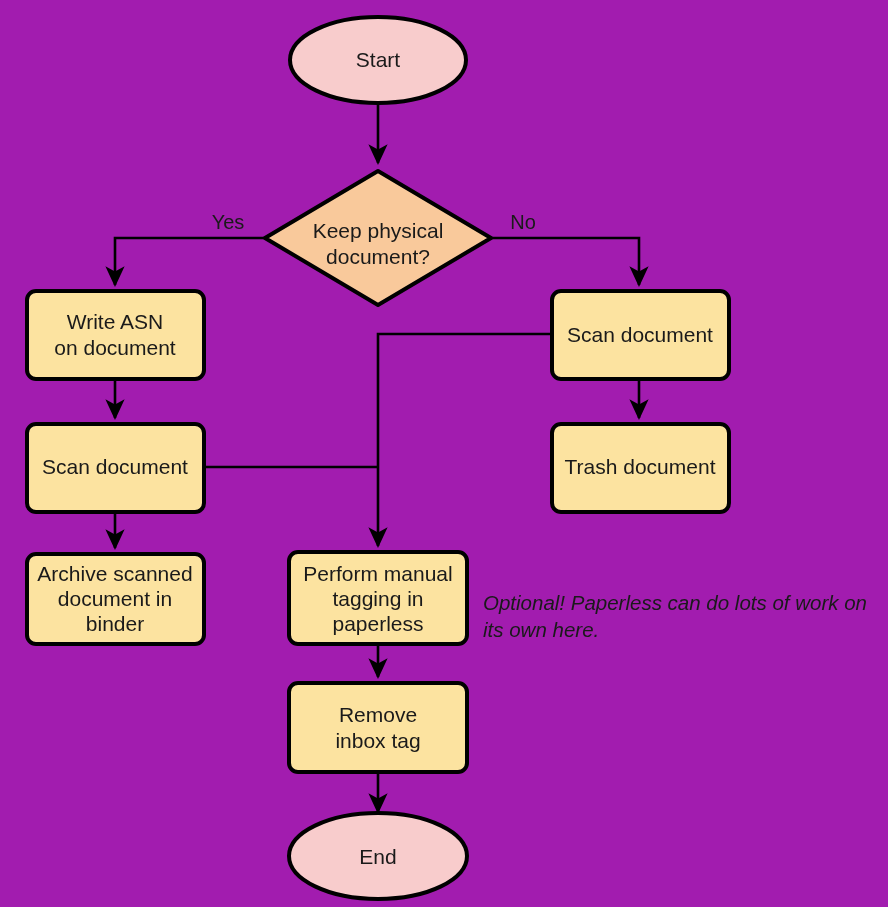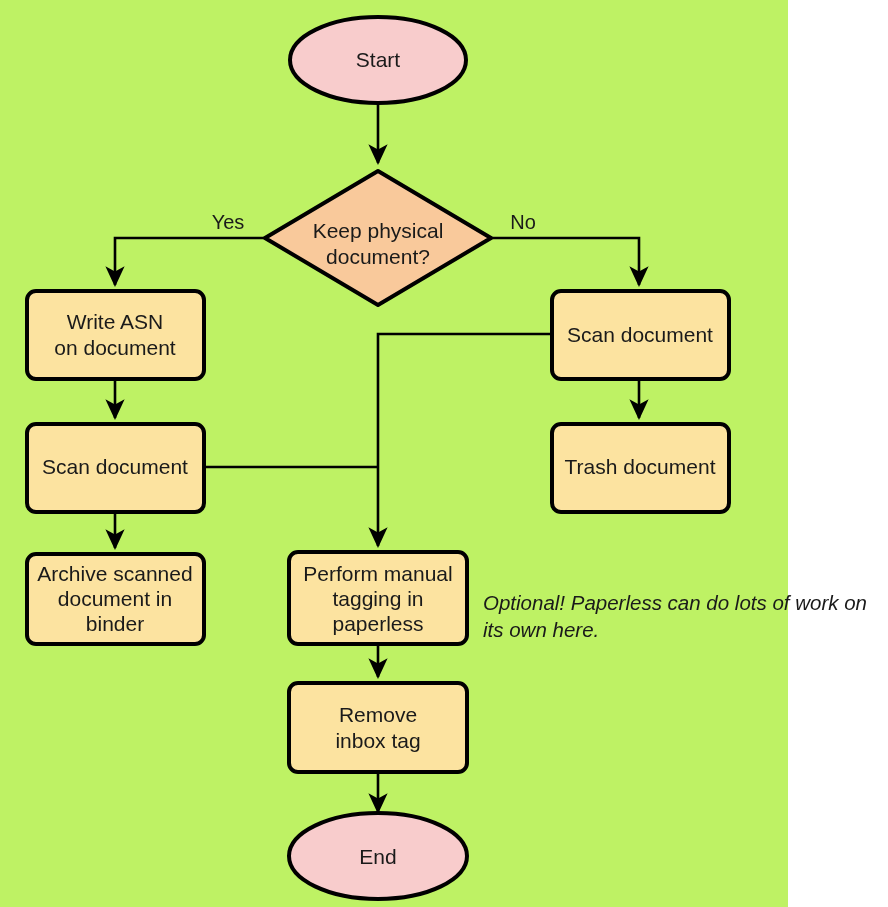--- a/index.html
+++ b/index.html
@@ -9,23 +9,23 @@
     background: #ffffff;
   }
   body {
     width: 888px;
     height: 907px;
     font-family: "Liberation Sans", sans-serif;
     overflow: hidden;
   }
   #flowchart-root {
     position: relative;
-    width: 788px;
+    width: 888px;
     height: 907px;
-    background: #bef264;
+    background: #a21caf;
   }
   svg#flow-svg {
     display: block;
     width: 888px;
     height: 907px;
   }
   .node-shape {
     stroke: #000000;
     stroke-width: 4;
     stroke-linejoin: round;

